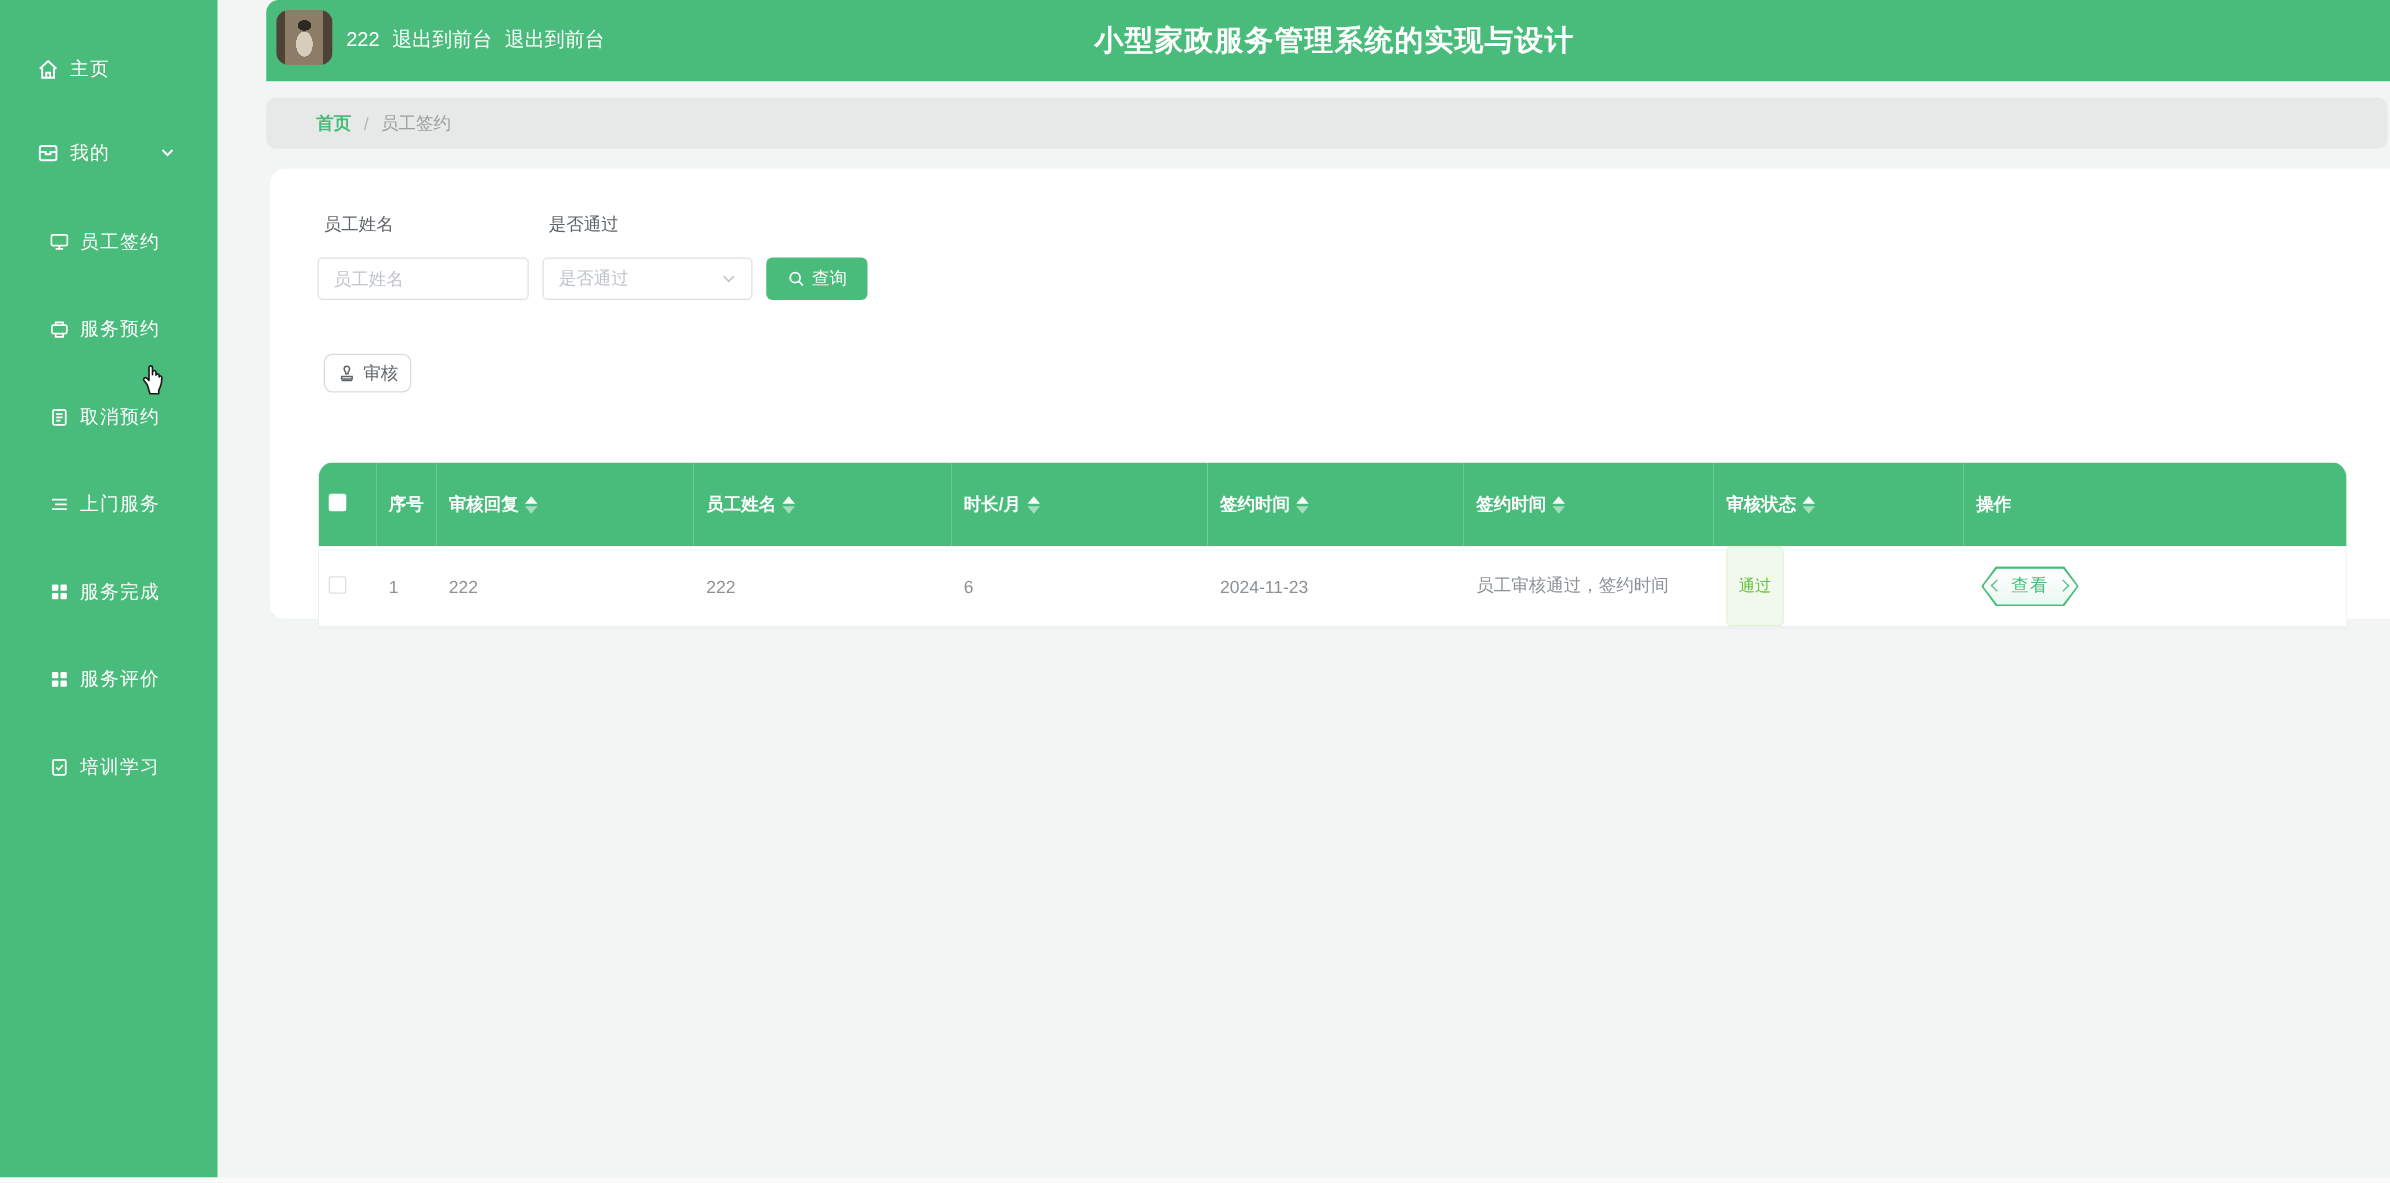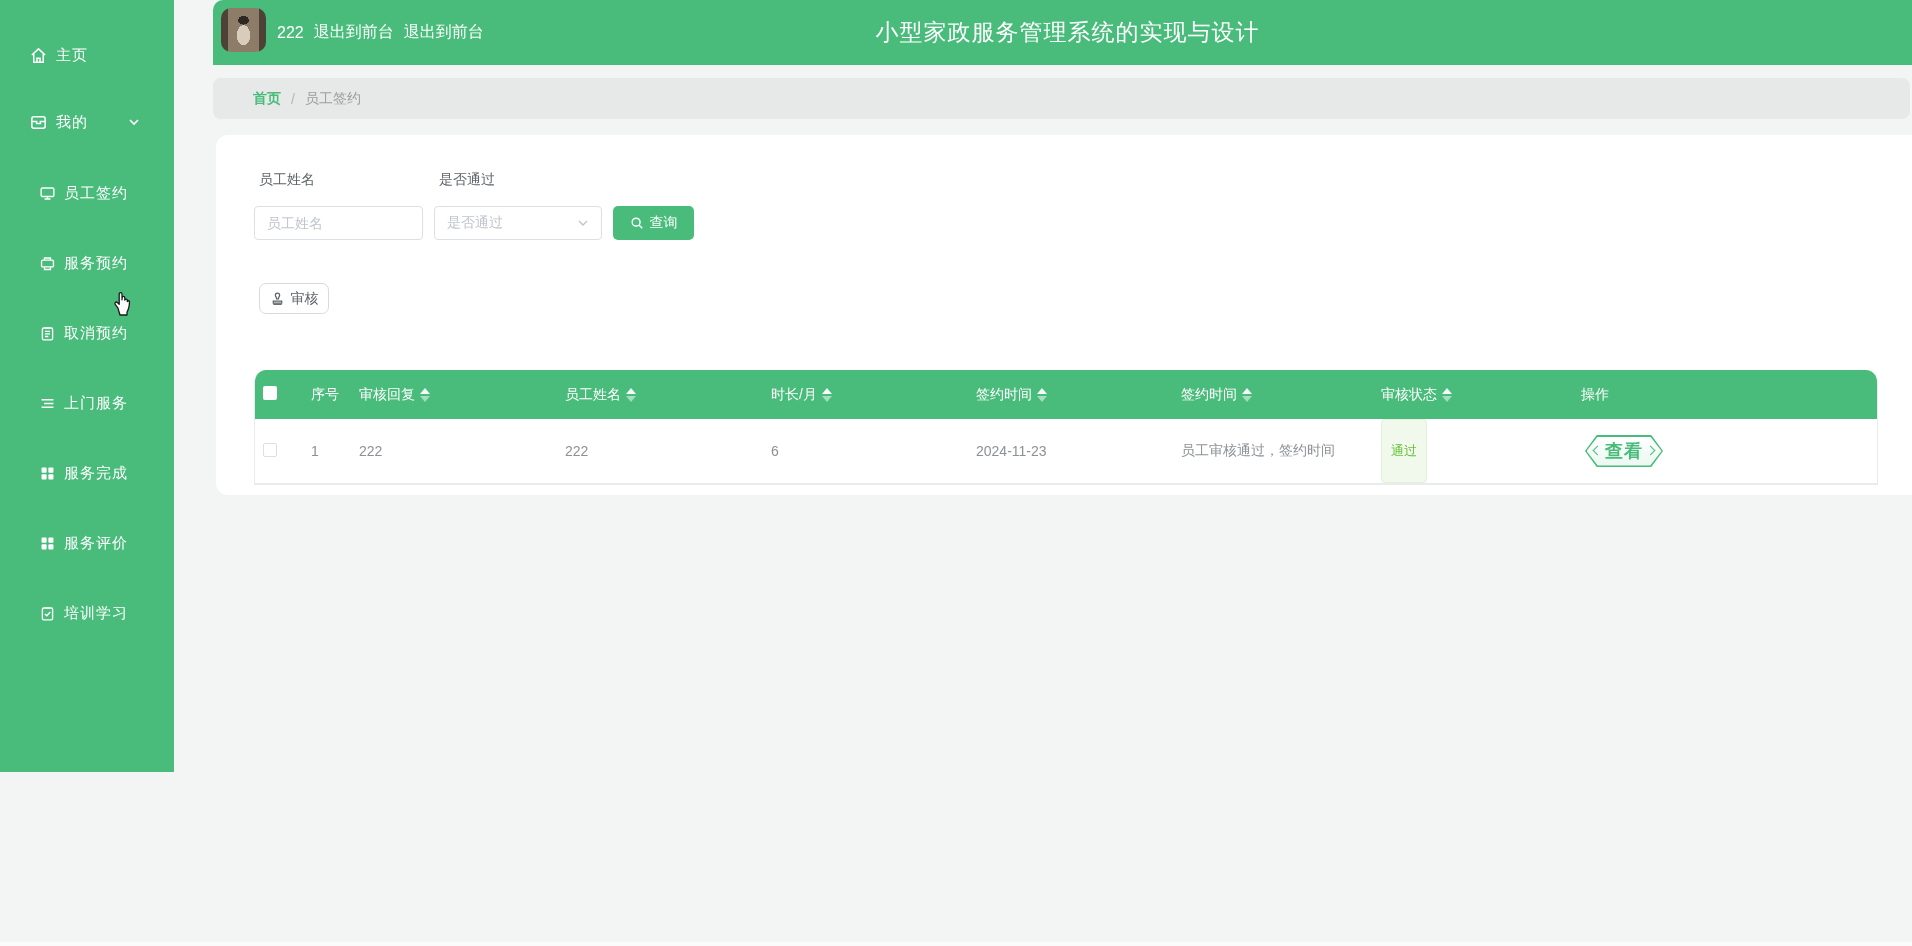--- a/index.html
+++ b/index.html
@@ -15,21 +15,21 @@
   }
   *{margin:0;padding:0;box-sizing:border-box;}
   html,body{width:1912px;height:946px;overflow:hidden;}
   body{
     font-family:"Liberation Sans","DejaVu Sans",sans-serif;
     background:var(--page-bg);
     position:relative;
   }
   
   .sidebar{
-    position:absolute;left:0;top:0;width:174px;height:772px;
+    position:absolute;left:0;top:0;width:174px;height:942px;
     background:var(--theme-green);
   }
   .side-item{
     position:absolute;left:0;width:174px;height:30px;
     display:flex;align-items:center;color:#fff;cursor:pointer;
   }
   .side-item .ic{display:inline-flex;align-items:center;justify-content:center;}
   .side-item.lv1 .ic{margin-left:28px;width:20px;}
   .side-item.lv2 .ic{margin-left:38px;width:18px;}
   .side-item .lbl{margin-left:8px;font-size:15px;letter-spacing:1px;}
@@ -49,21 +49,21 @@
     cursor:pointer;
   }
   .user-line{
     position:absolute;left:64px;top:0;height:65px;display:flex;align-items:center;
     gap:10px;color:#fff;font-size:16px;
   }
   .user-line span{cursor:pointer;}
   .main-title{
     position:absolute;left:50%;top:0;transform:translateX(-50%);
     height:65px;display:flex;align-items:center;
-    color:#fff;font-size:23px;font-weight:400;letter-spacing:1px;white-space:nowrap;text-align:center;
+    color:#fff;font-size:23px;font-weight:700;letter-spacing:1px;white-space:nowrap;text-align:center;
   }
   
   .crumbbar{
     position:absolute;left:213px;top:78px;right:2px;height:41px;
     background:var(--breadcrumb-bg);border-radius:8px;
     display:flex;align-items:center;font-size:14px;
   }
   .crumbbar .home{margin-left:40px;color:var(--theme-green);font-weight:700;cursor:pointer;}
   .crumbbar .sep{margin:0 10px;color:#b2b7b4;}
   .crumbbar .cur{color:#9a9f9c;}
@@ -104,21 +104,21 @@
   
   .tbl-wrap{
     position:absolute;left:38px;top:235px;width:1624px;
     border-radius:12px 12px 0 0;overflow:hidden;
     border-left:1px solid var(--border-gray);
     border-right:1px solid var(--border-gray);
     border-bottom:1px solid var(--border-gray);
   }
   table{border-collapse:collapse;table-layout:fixed;width:1624px;}
   thead th{
-    background:var(--theme-green);height:49px;color:#fff;font-size:14px;font-weight:400;
+    background:var(--theme-green);height:67px;color:#fff;font-size:14px;font-weight:700;
     text-align:left;padding:0 0 0 10px;white-space:nowrap;
   }
   thead th.sel{padding-left:8px;}
   tbody td{
     height:47px;font-size:14px;color:var(--cell-gray);text-align:left;
     padding:0 0 0 10px;background:#fff;white-space:nowrap;
   }
   tbody td.sel{padding-left:8px;}
   .th-flex{display:inline-flex;align-items:center;gap:5px;cursor:pointer;}
   .caret-wrap{display:inline-flex;flex-direction:column;gap:2px;}
@@ -135,21 +135,21 @@
     position:relative;width:78px;height:32px;margin-left:4px;cursor:pointer;
     background:var(--theme-green);
     clip-path:polygon(15% 0,85% 0,100% 50%,85% 100%,15% 100%,0 50%);
     display:inline-block;vertical-align:middle;
   }
   .hex-inner{
     position:absolute;left:1.5px;top:1.5px;right:1.5px;bottom:1.5px;
     background:linear-gradient(180deg,#ffffff 0%,#eaf8f0 100%);
     clip-path:polygon(15% 0,85% 0,100% 50%,85% 100%,15% 100%,0 50%);
     display:flex;align-items:center;justify-content:center;
-    color:var(--theme-green);font-size:18px;font-weight:700;letter-spacing:1px;
+    color:var(--theme-green);font-size:14px;font-weight:400;letter-spacing:1px;
   }
   .hex-ch{position:absolute;top:12px;width:7px;height:7px;border-left:1.5px solid var(--theme-green);border-bottom:1.5px solid var(--theme-green);}
   .hex-ch.l{left:9px;transform:rotate(45deg);}
   .hex-ch.r{right:9px;transform:rotate(225deg);}
   
   .cursor{position:absolute;left:110px;top:288px;pointer-events:none;z-index:99;}
   .bottom-strip{position:absolute;left:0;bottom:0;height:4px;width:100%;background:#fafbfa;}
   svg{display:block;}
 </style>
 </head>

